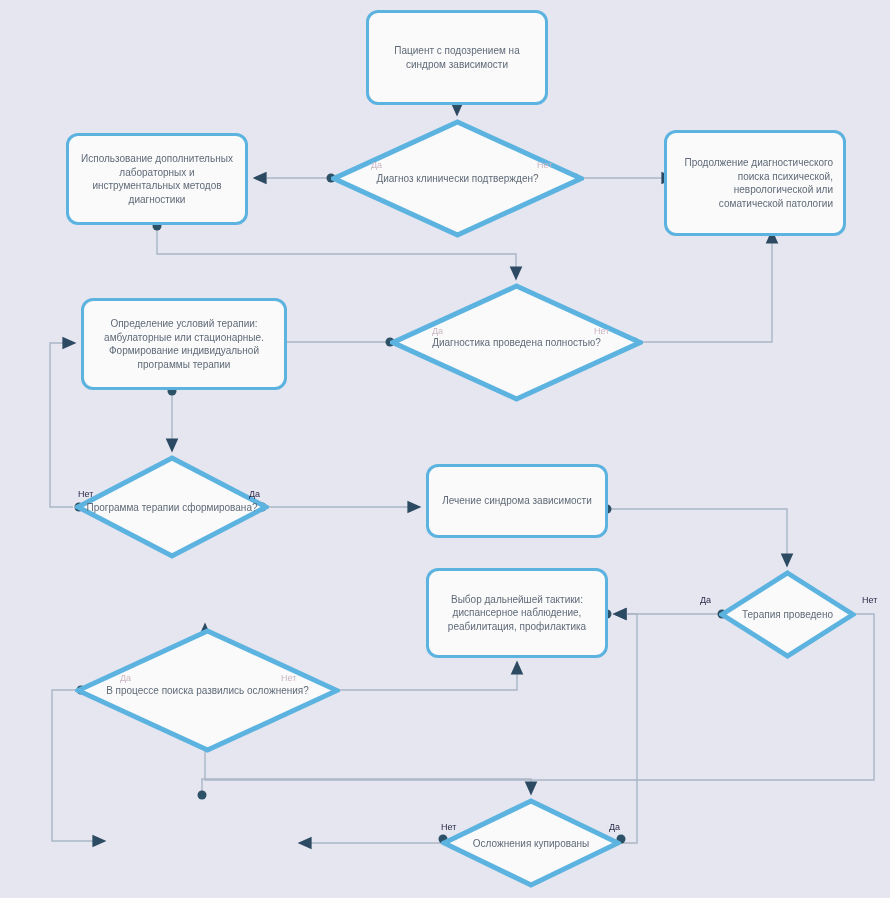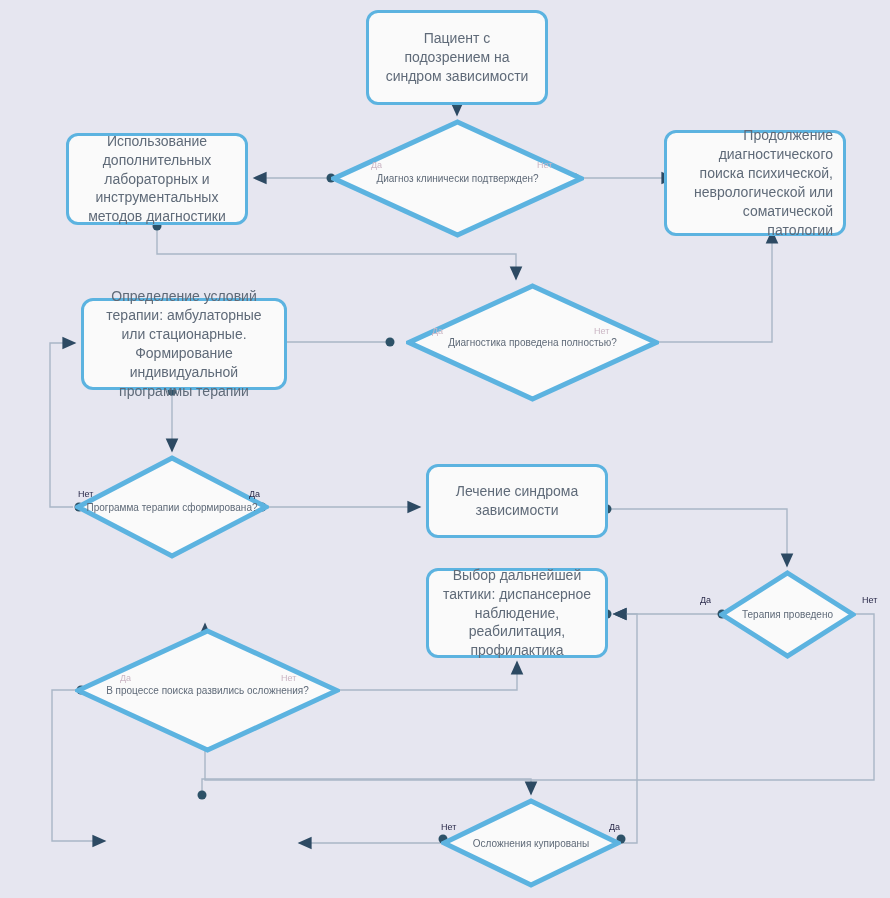--- a/index.html
+++ b/index.html
@@ -28,21 +28,21 @@
     display: flex;
     align-items: center;
     justify-content: center;
     text-align: center;
   }
   .node-process {
     background: #fafafa;
     border: 3px solid #5cb3e0;
     border-radius: 12px;
     color: #5f6a78;
-    font-size: 14px;
+    font-size: 10px;
     line-height: 1.35;
     padding: 4px 10px;
   }
   .node-decision {
     background: transparent;
   }
   .node-decision .dshape {
     position: absolute;
     left: 0; top: 0;
     width: 100%; height: 100%;
@@ -145,21 +145,21 @@
   </div>
 
   <div class="node node-process" style="left:66px;top:133px;width:182px;height:92px;">
     <span>Использование дополнительных лабораторных и инструментальных методов диагностики</span>
   </div>
 
   <div class="node node-process" style="left:664px;top:130px;width:182px;height:106px;text-align:right;">
     <span>Продолжение диагностического поиска психической, неврологической или соматической патологии</span>
   </div>
 
-  <div class="node node-decision" style="left:406px;top:283px;width:253px;height:119px;">
+  <div class="node node-decision" style="left:390px;top:283px;width:253px;height:119px;">
     <svg class="dshape" viewBox="0 0 253 119" preserveAspectRatio="none">
       <polygon points="126.5,3 250,59.5 126.5,116 3,59.5" fill="#fafafa" stroke="#5cb3e0" stroke-width="5"></polygon>
     </svg>
     <span class="dlabel">Диагностика проведена полностью?</span>
   </div>
 
   <div class="node node-process" style="left:81px;top:298px;width:206px;height:92px;">
     <span>Определение условий терапии: амбулаторные или стационарные. Формирование индивидуальной программы терапии</span>
   </div>
 

